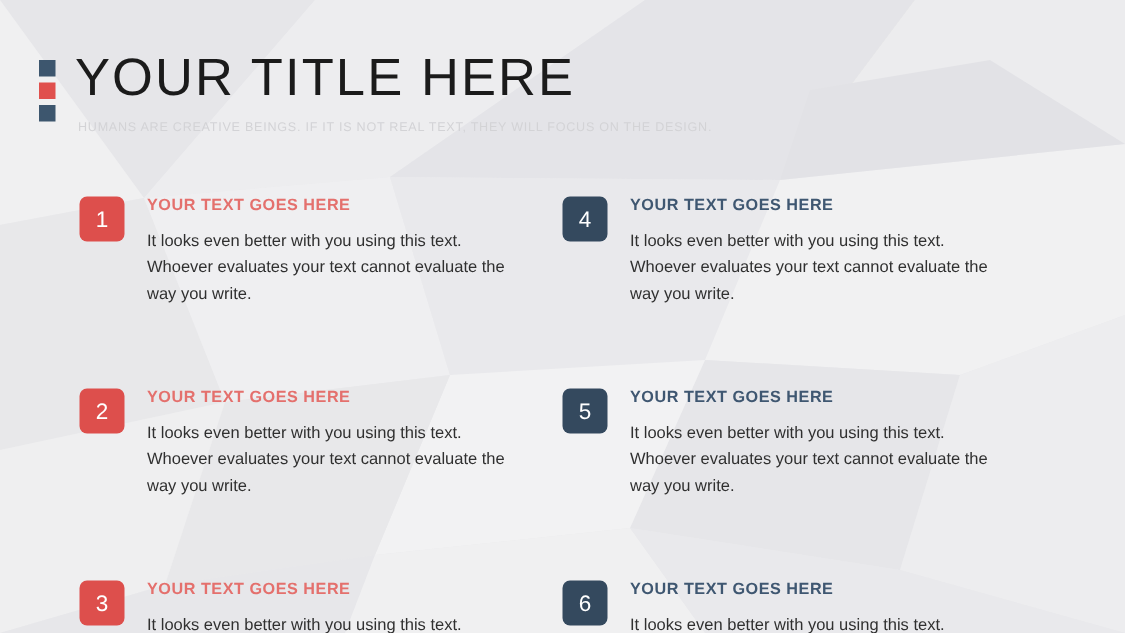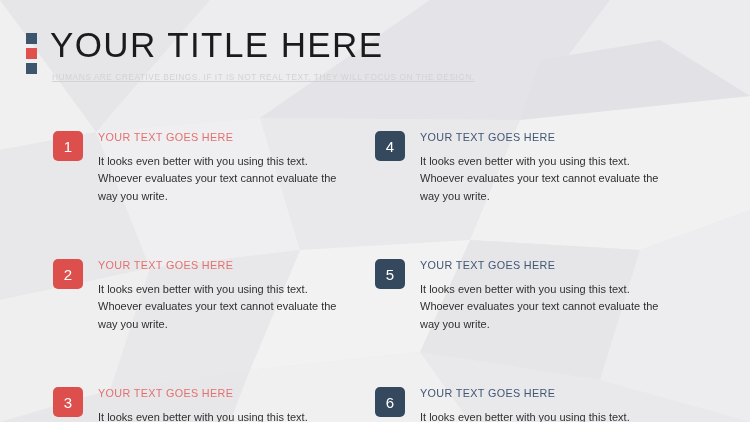--- a/index.html
+++ b/index.html
@@ -28,21 +28,21 @@
     inset: 0;
     width: 750px;
     height: 422px;
     pointer-events: none;
   }
 
   
   .header {
     position: absolute;
     left: 26px;
-    top: 27px;
+    top: 34px;
     display: flex;
     align-items: flex-start;
   }
   .marks {
     display: flex;
     flex-direction: column;
     gap: 4px;
     padding-top: 6px;
     margin-right: 13px;
   }
@@ -64,21 +64,20 @@
     line-height: 1;
     margin: 0;
     white-space: nowrap;
   }
   .slide-subtitle {
     margin: 10px 0 0 2px;
     font-size: 8.4px;
     letter-spacing: 0.5px;
     color: #d3d3d6;
     white-space: nowrap;
-    text-decoration: underline;
   }
 
   
   .grid {
     position: absolute;
     left: 53px;
     top: 131px;
     width: 645px;
     display: grid;
     grid-template-columns: 297px 297px;
@@ -108,21 +107,21 @@
 
   .item-body {
     margin-left: 15px;
     padding-top: 1px;
   }
   .item-title {
     font-size: 10.8px;
     letter-spacing: 0.35px;
     line-height: 1.1;
     margin: 0 0 9px 0;
-    font-weight: 400;
+    font-weight: 700;
   }
   .item-title.red  { color: #e4706d; }
   .item-title.navy { color: #3f5771; }
 
   .item-text {
     font-size: 11px;
     line-height: 1.58;
     color: #303030;
     margin: 0;
     max-width: 252px;

